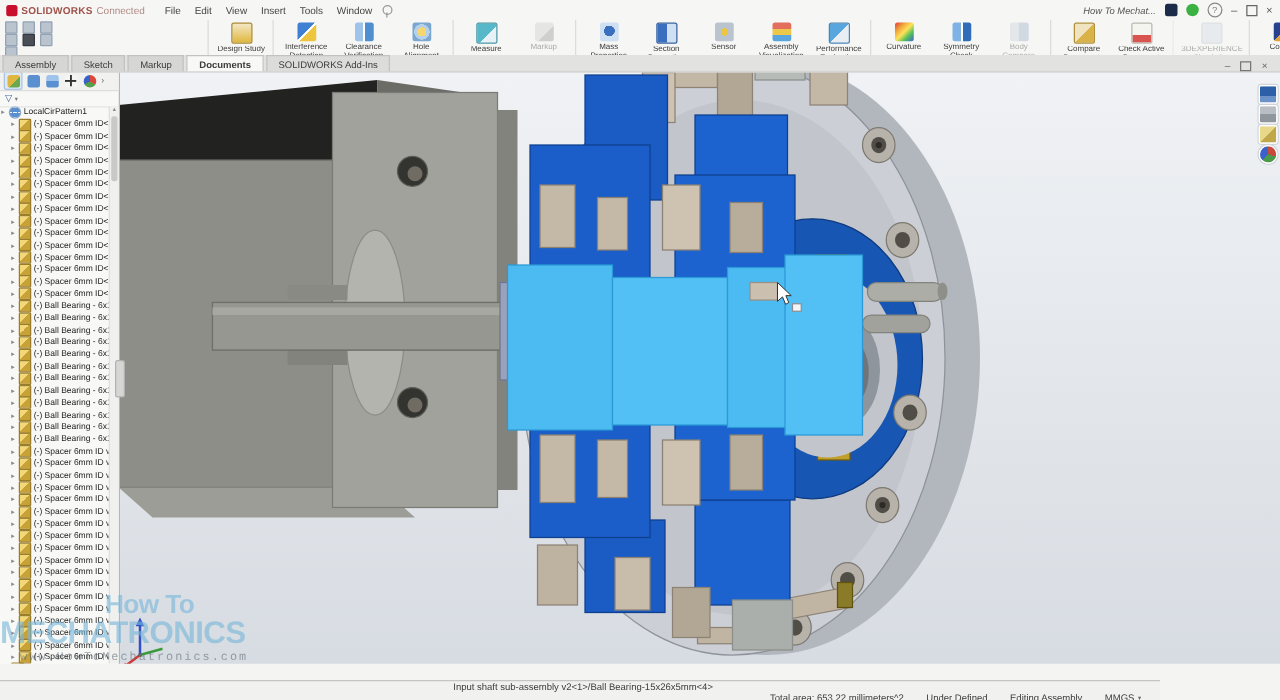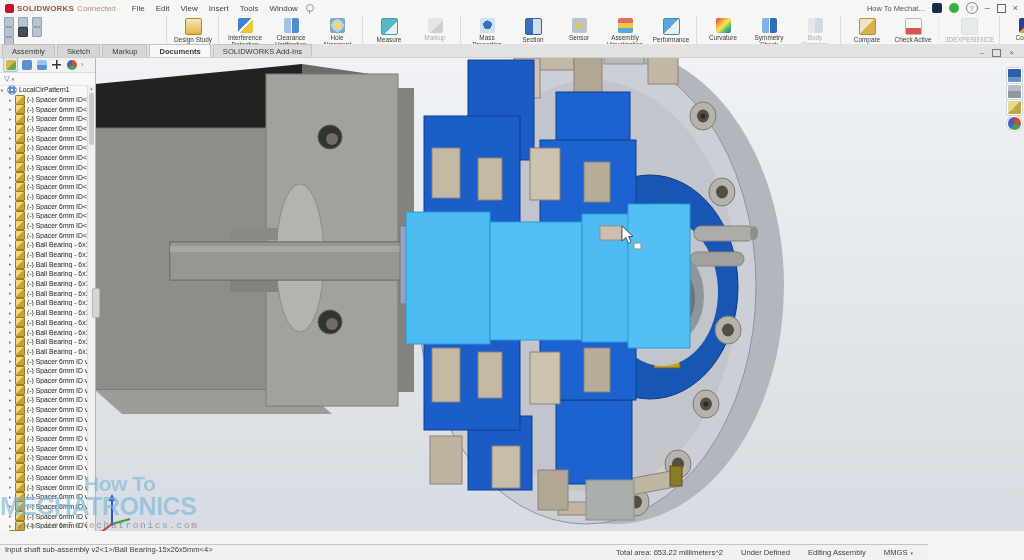--- a/index.html
+++ b/index.html
@@ -12,21 +12,21 @@
   .brand{display:flex;align-items:center;gap:3px;padding-left:5px;}
   .brand-logo{width:9px;height:9px;background:#c8102e;border-radius:2px;}
   .brand-name{font-weight:bold;color:#a0524a;letter-spacing:.2px;}
   .brand-suffix{color:#b28a84;}
   .menus{display:flex;gap:11px;margin-left:16px;}
   .menus span{cursor:default;}
   .pin-icon{width:6px;height:6px;border:1px solid #999;border-radius:50%;margin-left:8px;position:relative;}
   .pin-icon::after{content:"";position:absolute;left:2px;top:5px;width:1px;height:4px;background:#999;}
   .win-title{position:absolute;left:0;right:0;text-align:center;font-size:8px;color:#333;pointer-events:none;}
   .titlebar-right{margin-left:auto;display:flex;align-items:center;gap:7px;padding-right:6px;z-index:2;}
-  .account-name{font-size:7.5px;color:#555;}
+  .account-name{font-size:7.5px;color:#555;font-style:italic;}
   .sq-3dx{width:10px;height:10px;background:#1c2b4a;border-radius:2px;}
   .avatar-dot{width:10px;height:10px;background:#3bb143;border-radius:50%;}
   .help-circ{width:10px;height:10px;border:1px solid #888;border-radius:50%;font-size:7px;color:#777;
              display:flex;align-items:center;justify-content:center;}
   .wm{font-size:9px;color:#555;line-height:9px;}
   .restore-box{width:7px;height:7px;border:1px solid #666;}
   
   .ribbon{position:absolute;left:0;top:16px;width:1024px;height:28px;background:#f6f6f5;
           display:flex;align-items:stretch;z-index:40;overflow:hidden;}
   .qat{width:160px;flex:none;display:grid;grid-template-columns:13px 13px 13px;grid-auto-rows:9px;
@@ -129,22 +129,22 @@
   .dobtabs{position:absolute;left:0;bottom:15px;width:1024px;height:14px;background:#d8d8d6;
            display:flex;align-items:stretch;z-index:35;border-top:1px solid #c2c2c0;}
   .tab-splitter{width:12px;background:#c2c2c0;border-right:1px solid #aaa;}
   .tab-arrow{width:12px;font-size:7px;color:#555;display:flex;align-items:center;justify-content:center;}
   .tab-arrow::before{content:"\25C2";}
   .dtab{font-size:7.6px;color:#333;display:flex;align-items:center;padding:0 10px;
         background:#c6c6c4;border-right:1px solid #b2b2b0;cursor:default;}
   .dtab.active{background:#ececeb;font-weight:bold;}
   
   .statusbar{position:absolute;left:0;bottom:0;width:928px;height:15px;background:#f1f1f0;
-             border-top:1px solid #c5c5c3;display:flex;font-size:7.6px;
-             color:#3c3c3c;z-index:40;}
+             border-top:1px solid #c5c5c3;display:flex;align-items:center;font-size:7.6px;
+             color:#3c3c3c;z-index:40;flex-direction:column;}
   .sb-left{padding-left:5px;}
   .sb-right{margin-left:auto;display:flex;align-items:center;gap:18px;padding-right:15px;}
   .sb-units{display:flex;align-items:center;gap:3px;}
   .sb-caret{font-size:5px;color:#666;}
   .sb-caret::before{content:"\25BE";}
 </style>
 </head>
 <body>
 
 <div id="app">

